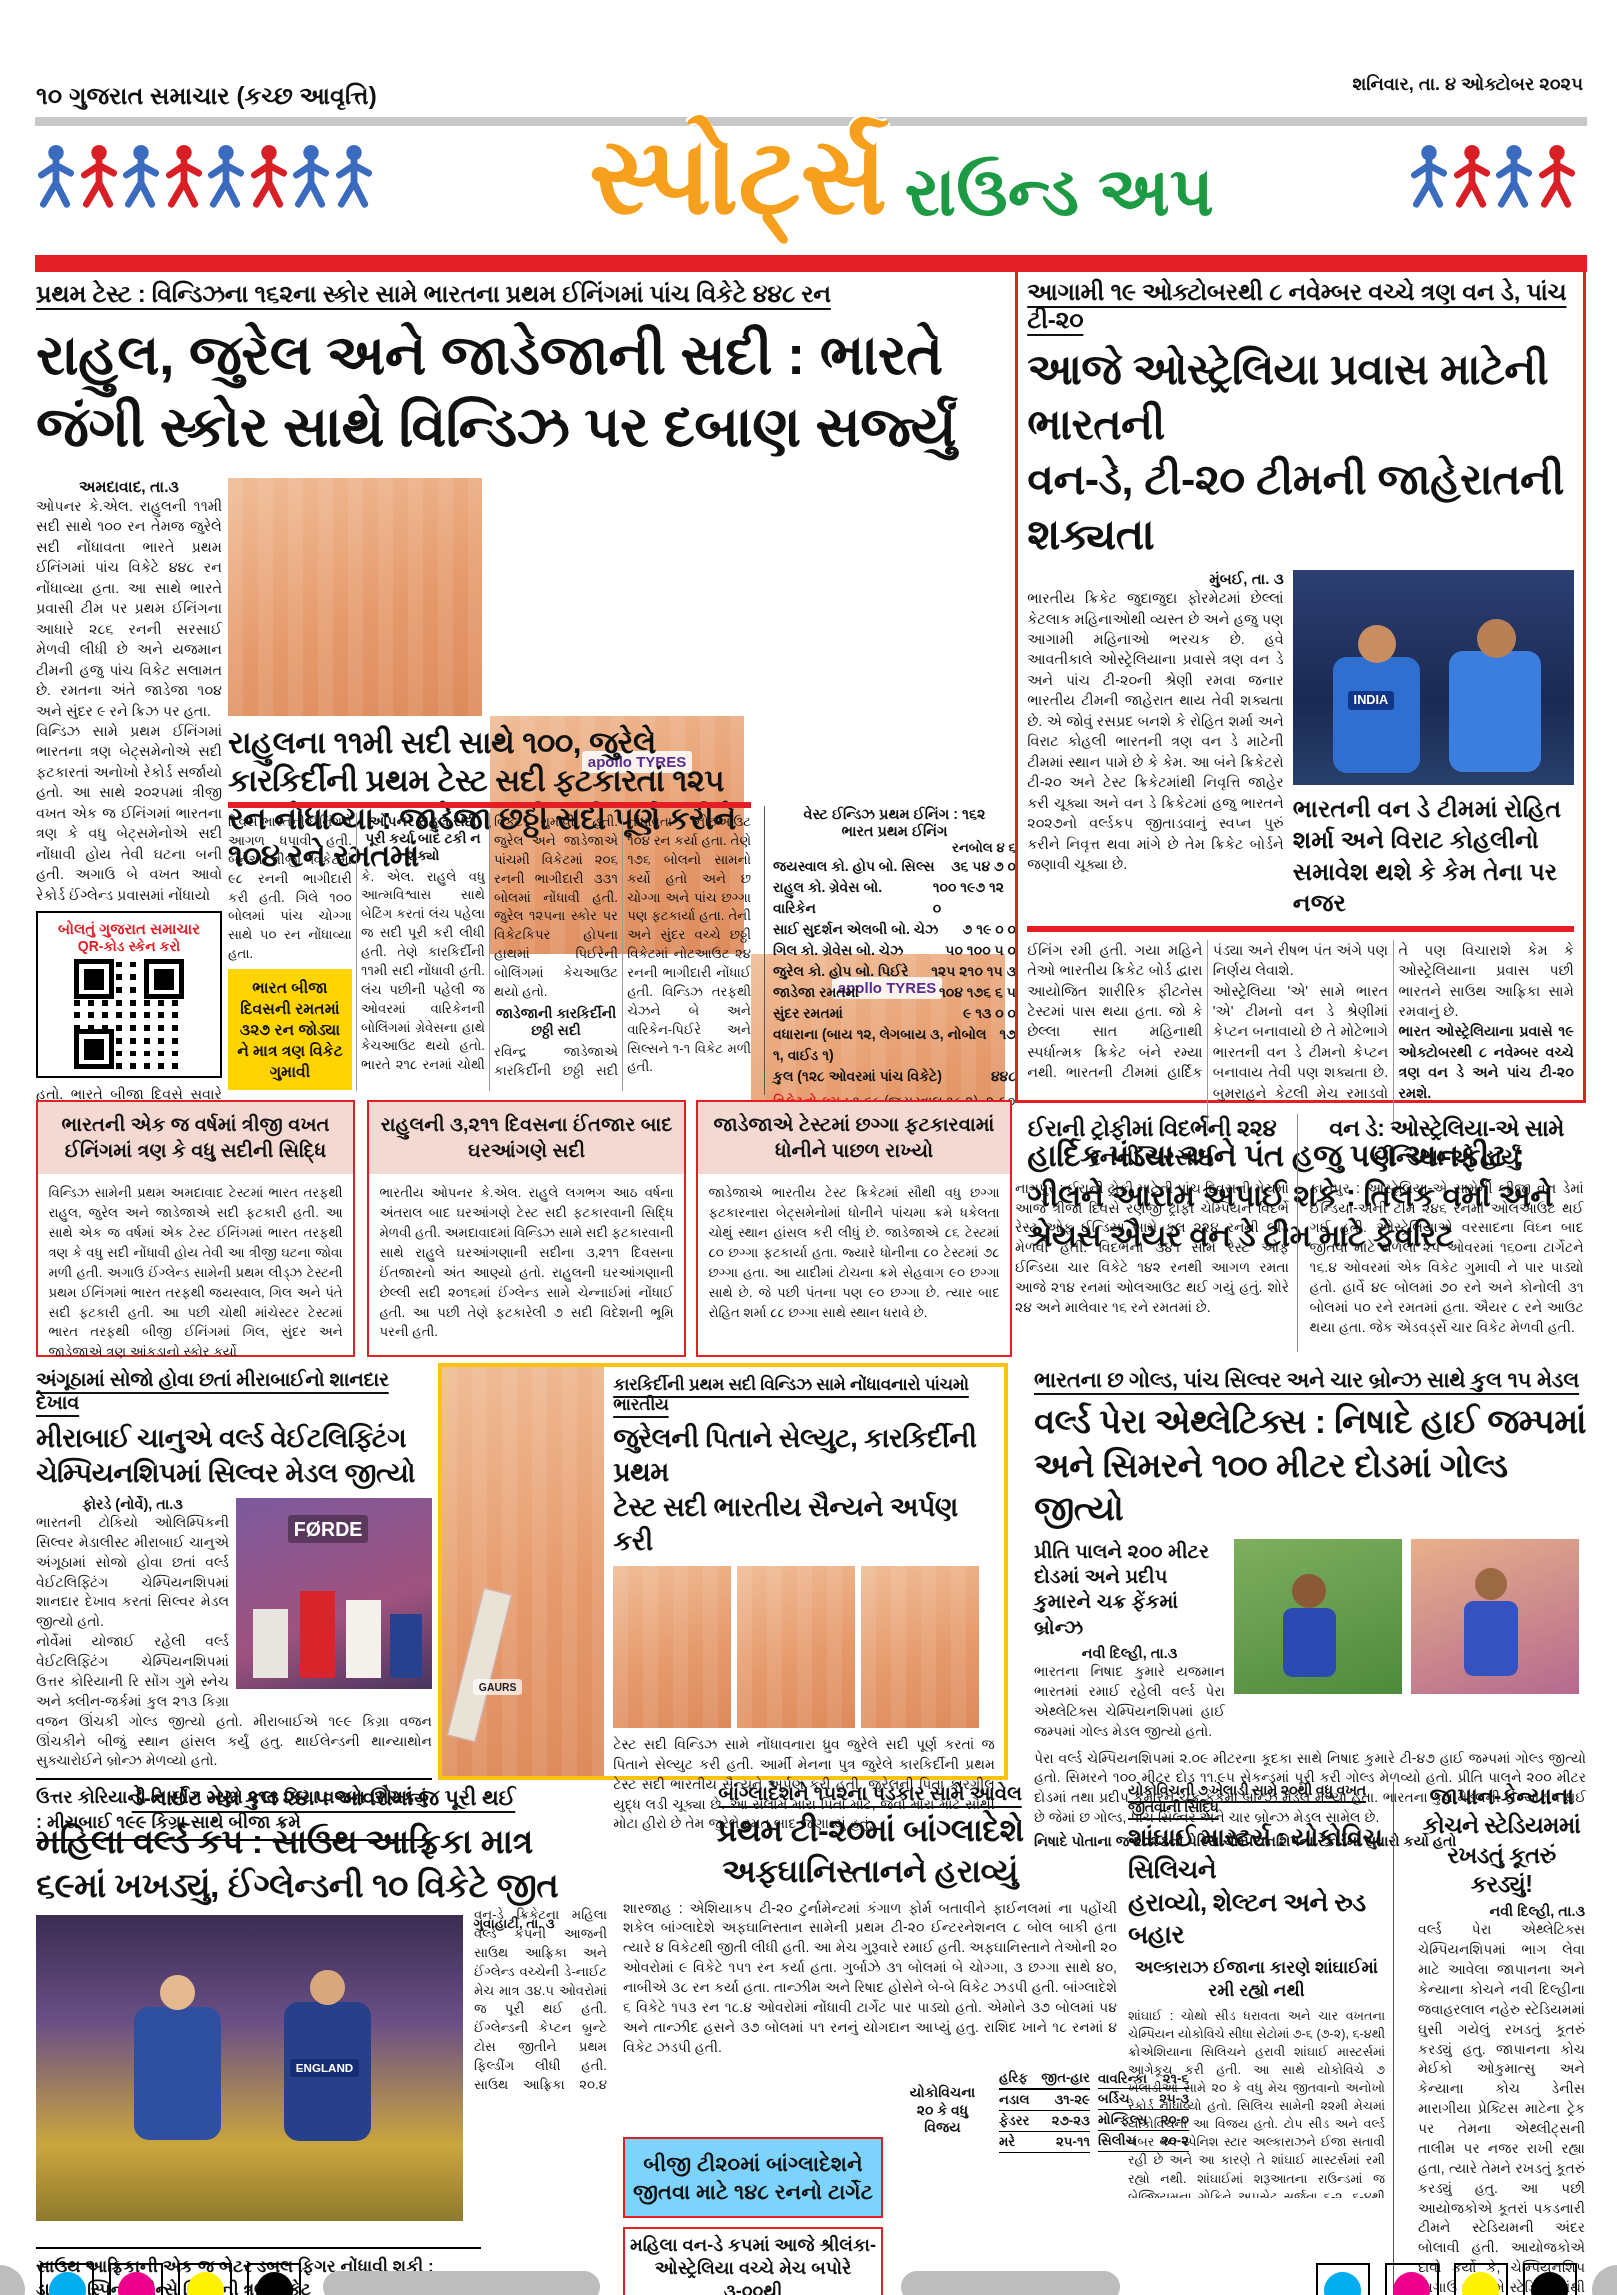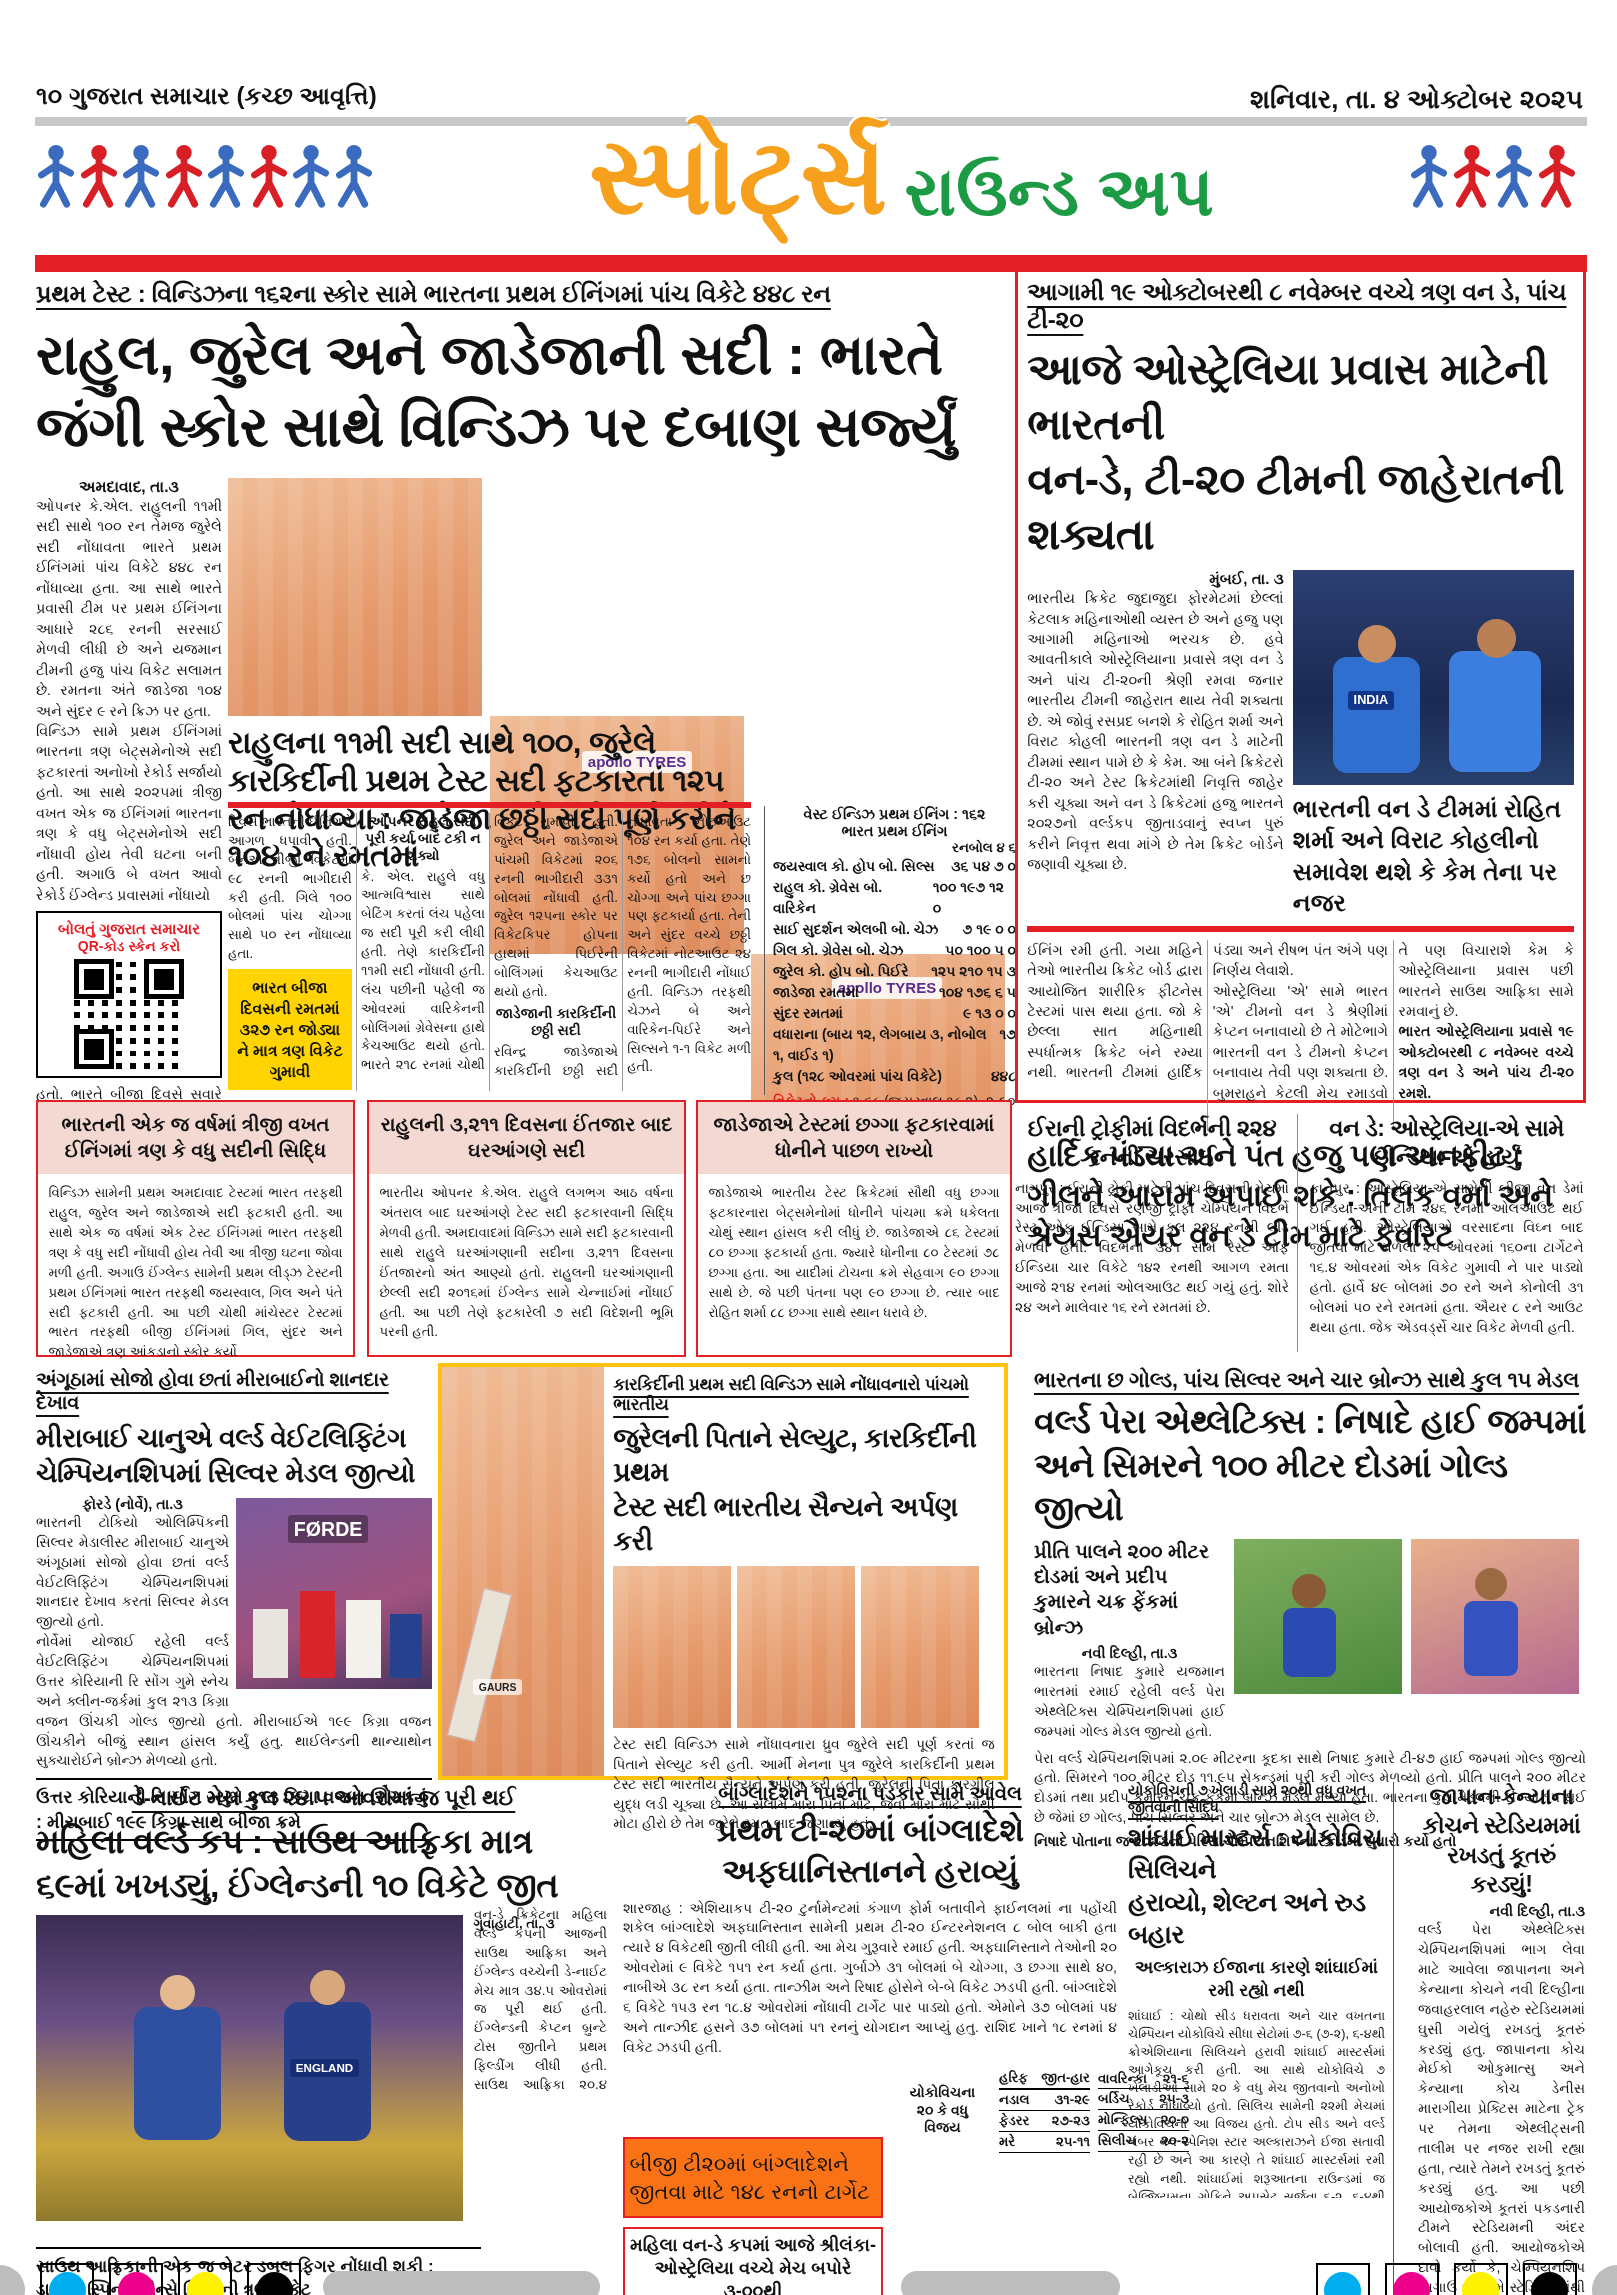--- a/index.html
+++ b/index.html
@@ -13,21 +13,21 @@
   .body-t{text-align:justify;line-height:1.42;}
   .rule-red{background:#E31E24;}
   .photo{position:relative;overflow:hidden;background:linear-gradient(160deg,#f0bd97 0%,#e69b6d 55%,#dd8a5b 100%);}
   .photo .stands{position:absolute;inset:0;background:repeating-linear-gradient(90deg,rgba(255,255,255,.18) 0 15px,rgba(0,0,0,0) 15px 30px);opacity:.5;}
   .photo .label{position:absolute;font-weight:bold;color:#5b2d8e;background:rgba(255,255,255,.85);padding:2.3px 5.8px;border-radius:3.5px;}
   .cap{font-weight:bold;line-height:1.3;}
   .pinkbox{border:2.9px solid #E31E24;background:#fff;}
   .pinkbox .ph{background:#F3D9D2;font-weight:bold;text-align:center;line-height:1.3;padding:10.4px 8px;}
   .pinkbox .pb{padding:9.2px 10.4px;font-size:13.3px;text-align:justify;line-height:1.5;}
   .scor-row{display:flex;justify-content:space-between;gap:4.6px;font-weight:bold;line-height:1.5;}
-  .redbox{border:2.9px solid #E31E24;background:#f97316;font-weight:normal;}
+  .redbox{border:2.9px solid #E31E24;background:#7dd3fc;font-weight:bold;text-align:center;}
   .figrow svg{display:inline-block;}
   .qr{position:relative;background:
        repeating-linear-gradient(0deg,#000 0 5.8px,#fff 5.8px 12.7px),
        repeating-linear-gradient(90deg,#000 0 5.8px,#fff 5.8px 14px);
       background-blend-mode:lighten;}
   .qr .eye{position:absolute;width:30px;height:30px;border:5.8px solid #000;background:#fff;}
   .qr .eye::after{content:"";position:absolute;inset:4.6px;background:#000;}
   .mini-th{font-weight:bold;border-bottom:2.3px solid #000;}
   .mini-td{border-bottom:1.2px solid #000;}
   .mark{width:50px;height:50px;border:2.3px solid #000;display:flex;align-items:center;justify-content:center;}
@@ -43,21 +43,21 @@
   <svg width="0" height="0" style="position:absolute">
       <defs>
     <g id="fig">
           <circle cx="20" cy="9" r="8" fill="currentColor"></circle>
       <path d="M20 17 L20 40 M20 22 L5 32 M20 22 L35 30 M20 40 L7 62 M20 40 L31 62" stroke="currentColor" stroke-width="7" stroke-linecap="round" fill="none"></path>
         </g>
   </defs>
     </svg>
 
   <div class="abs b" style="left:36px;top:82px;font-size:24px">૧૦ ગુજરાત સમાચાર (કચ્છ આવૃત્તિ)</div>
-  <div class="abs b" style="right:34px;top:84px;font-size:26px">શનિવાર, તા. ૪ ઓક્ટોબર ૨૦૨૫</div>
+  <div class="abs b" style="right:34px;top:74px;font-size:18px">શનિવાર, તા. ૪ ઓક્ટોબર ૨૦૨૫</div>
   <div class="abs" style="left:35px;top:117px;width:1552px;height:9.2px;background:#c8c8c8"></div>
 
   <div class="abs figrow" style="left:36px;top:144px;color:#3a6bbf">
     <svg width="40" height="64" viewBox="0 0 40 66" style="color:#3a6bbf">
         <use href="#fig"></use>
       </svg>
     <svg width="40" height="64" viewBox="0 0 40 66" style="color:#d81f26">
         <use href="#fig"></use>
       </svg>
     <svg width="40" height="64" viewBox="0 0 40 66" style="color:#3a6bbf">

